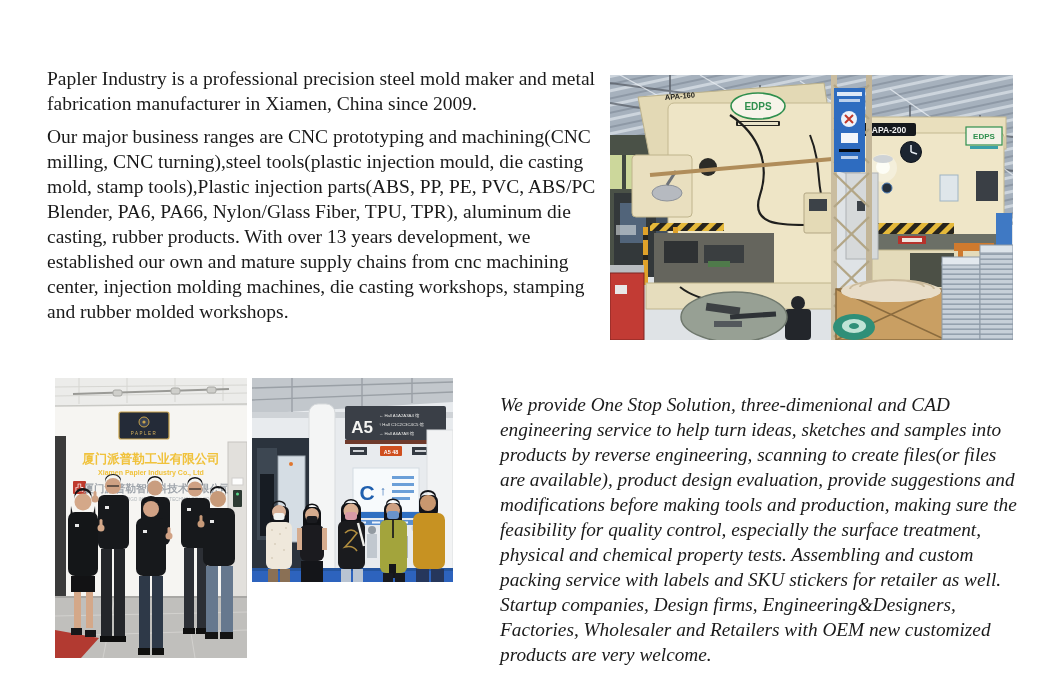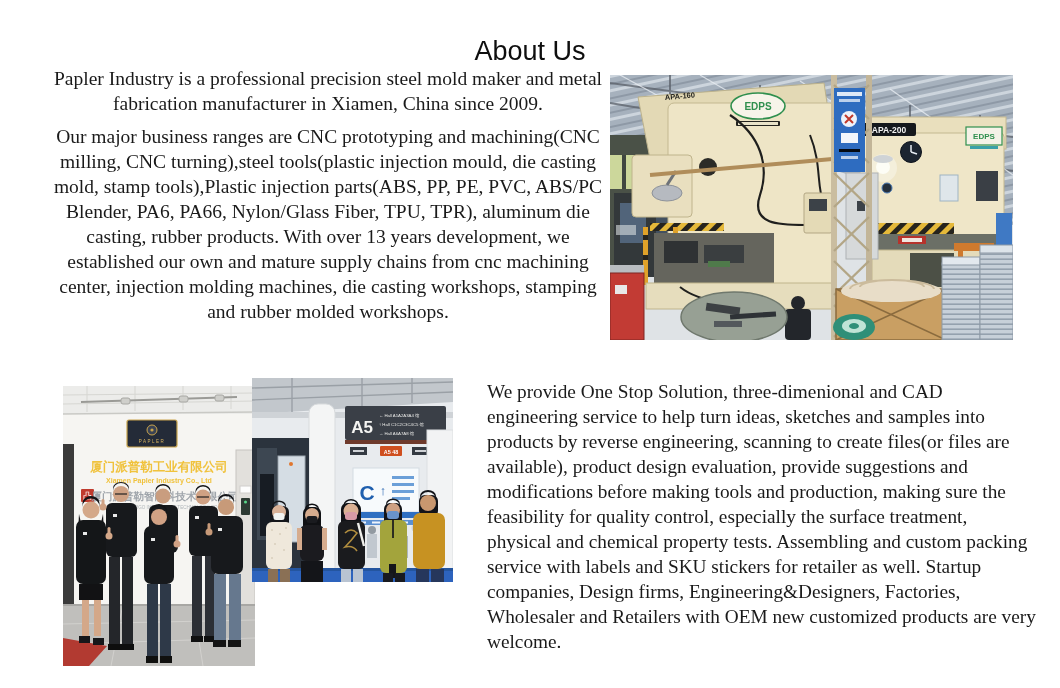--- a/index.html
+++ b/index.html
@@ -1,37 +1,36 @@
 <!DOCTYPE html>
 <html><head>
 <meta charset="utf-8">
 <style>
   html,body{margin:0;padding:0;background:#ffffff;}
   .page{position:relative;width:1060px;height:688px;background:#fff;overflow:hidden;
         font-family:"Liberation Serif",serif;color:#1a1a1a;}
   .title{position:absolute;left:0;top:18px;width:1060px;text-align:center;
          font-family:"Liberation Sans",sans-serif;font-size:27px;font-weight:400;color:#0e0e0e;}
   .intro{position:absolute;left:47px;top:66px;width:562px;font-size:19.5px;line-height:25px;}
-  .intro p{margin:0 0 8px 0;text-align:center;}
+  .intro p{margin:0 0 8px 0;}
   .services{position:absolute;left:487px;top:379px;width:549px;font-size:19.3px;line-height:25px;}
-  .services p{margin:0;}
+  .services p{margin:13px;font-style:italic;}
   .photo{position:absolute;overflow:hidden;background:#dfe3e6;}
   .photo svg{display:block;}
   #ph-factory{left:610px;top:75px;width:403px;height:265px;}
   #ph-office{left:55px;top:378px;width:192px;height:280px;}
   #ph-expo{left:252px;top:378px;width:201px;height:204px;}
   .blur1{filter:blur(.6px);opacity:.95;}
   .blur2{filter:blur(.4px);opacity:.9;}
 </style>
 </head>
 <body>
 
 <div class="page">
 
-  <h1 class="title">About Us</h1>
 
   <div class="intro">
     <p>Papler Industry is a professional precision steel mold maker and metal fabrication manufacturer in Xiamen, China since 2009.</p>
     <p>Our major business ranges are CNC prototyping and machining(CNC milling, CNC turning),steel tools(plastic injection mould, die casting mold, stamp tools),Plastic injection parts(ABS, PP, PE, PVC, ABS/PC Blender, PA6, PA66, Nylon/Glass Fiber, TPU, TPR), aluminum die casting, rubber products. With over 13 years development, we established our own and mature supply chains from cnc machining center, injection molding machines, die casting workshops, stamping and rubber molded workshops.</p>
   </div>
 
   <div class="services">
     <p>We provide One Stop Solution, three-dimenional and CAD engineering service to help turn ideas, sketches and samples into products by reverse engineering, scanning to create files(or files are available), product design evaluation, provide suggestions and modifications before making tools and production, making sure the feasibility for quality control, especially the surface treatment, physical and chemical property tests. Assembling and custom packing service with labels and SKU stickers for retailer as well. Startup companies, Design firms, Engineering&amp;Designers, Factories, Wholesaler and Retailers with OEM new customized products are very welcome.</p>
   </div>
 
@@ -219,21 +218,21 @@
       <rect x="104" y="246" width="28" height="6" fill="#53585c"></rect>
     </g>
     <g>
       <rect x="0" y="190" width="34" height="8" fill="#b9bdc1"></rect>
       <rect x="0" y="198" width="34" height="67" fill="#c23b34" stroke="#7e2722"></rect>
       <rect x="5" y="210" width="12" height="9" fill="#e8e8e8"></rect>
     </g>
   </svg>
   </figure>
 
-  <figure class="photo" id="ph-office" style="margin:8px">
+  <figure class="photo" id="ph-office" style="margin:0">
   <svg width="192" height="280" viewBox="0 0 192 280" xmlns="http://www.w3.org/2000/svg">
     <rect width="192" height="280" fill="#f6f5f2"></rect>
 
     <g>
       <rect x="0" y="0" width="192" height="28" fill="#ececea"></rect>
       <g stroke="#d6d6d2" stroke-width="1">
             <line x1="0" y1="9" x2="192" y2="7"></line>
             <line x1="0" y1="18" x2="192" y2="15"></line>
             <line x1="24" y1="0" x2="24" y2="26"></line>
             <line x1="72" y1="0" x2="72" y2="25"></line>

